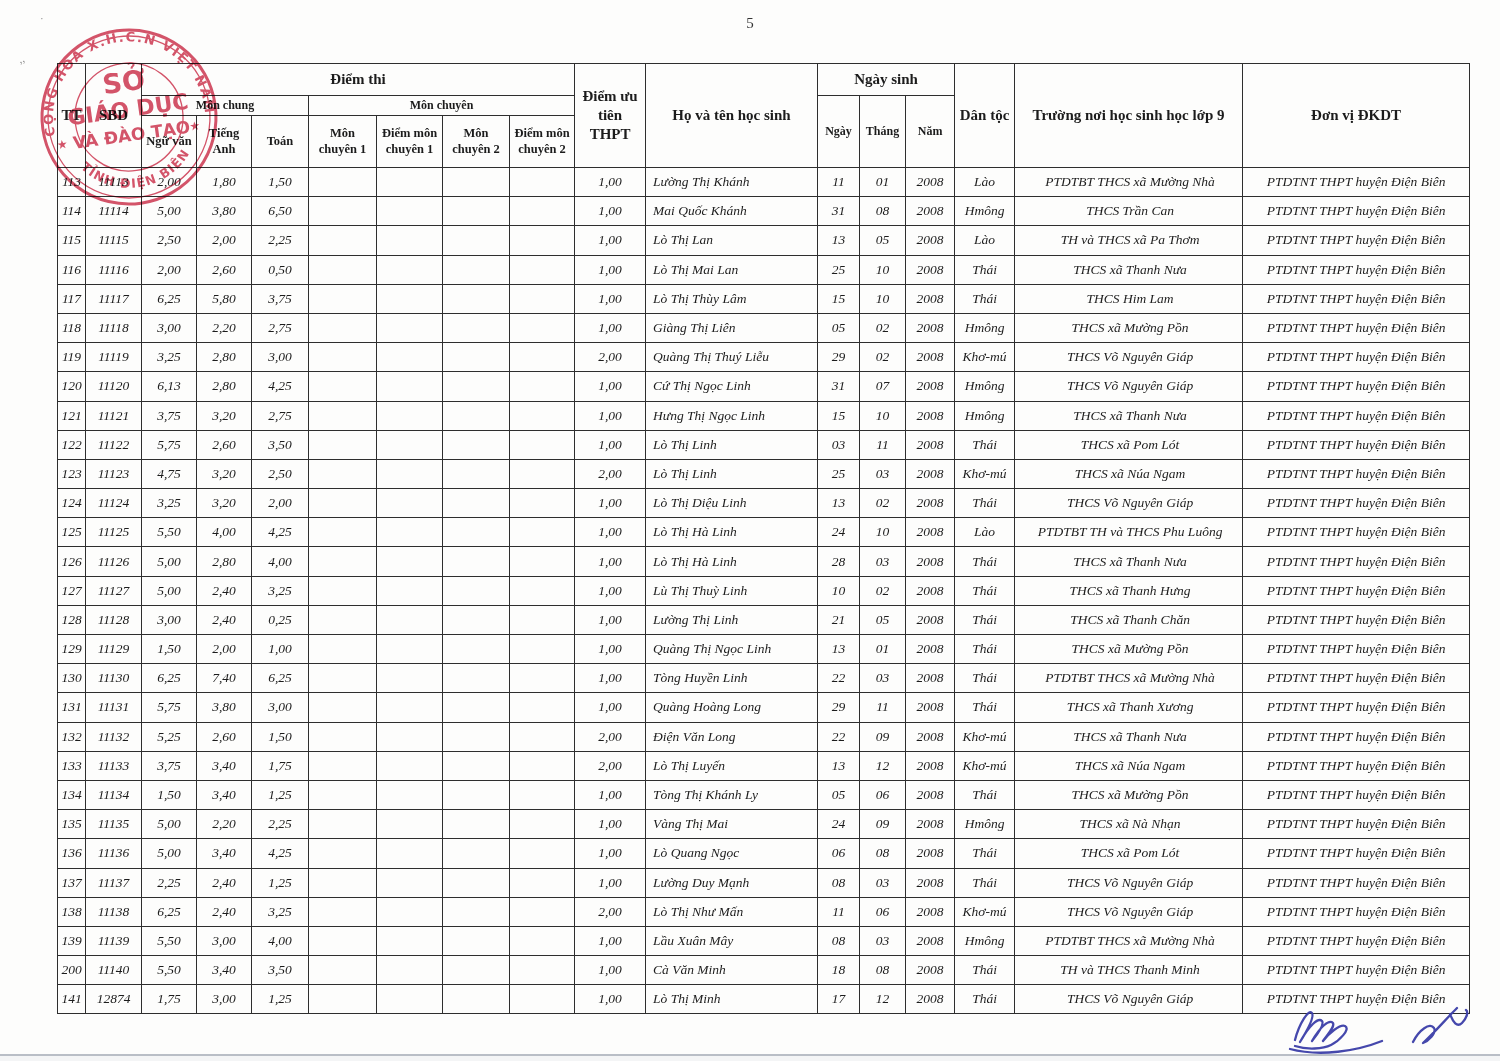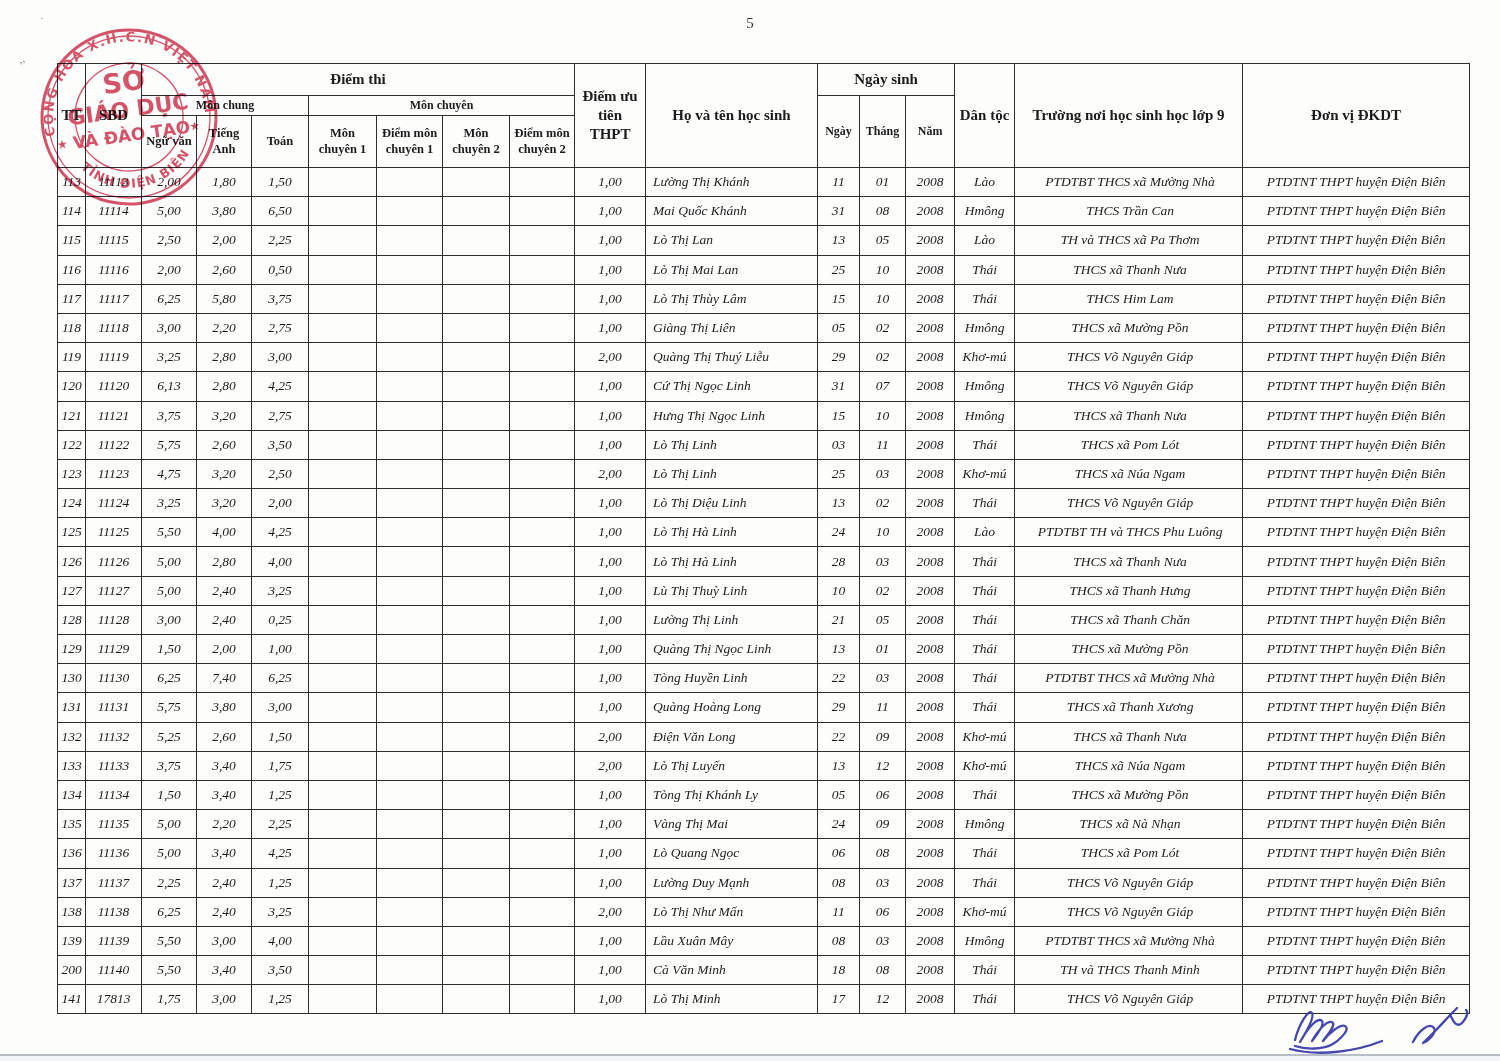--- a/index.html
+++ b/index.html
@@ -627,21 +627,21 @@
         <td class="c10">Cà Văn Minh</td>
         <td class="c11">18</td>
         <td class="c12">08</td>
         <td class="c13">2008</td>
         <td class="c14">Thái</td>
         <td class="c15">TH và THCS Thanh Minh</td>
         <td class="c16">PTDTNT THPT huyện Điện Biên</td>
       </tr>
       <tr>
         <td class="c0">141</td>
-        <td class="c1">17813</td>
+        <td class="c1">12874</td>
         <td class="c2">1,75</td>
         <td class="c3">3,00</td>
         <td class="c4">1,25</td>
         <td class="c5"></td>
         <td class="c6"></td>
         <td class="c7"></td>
         <td class="c8"></td>
         <td class="c9">1,00</td>
         <td class="c10">Lò Thị Minh</td>
         <td class="c11">17</td>

